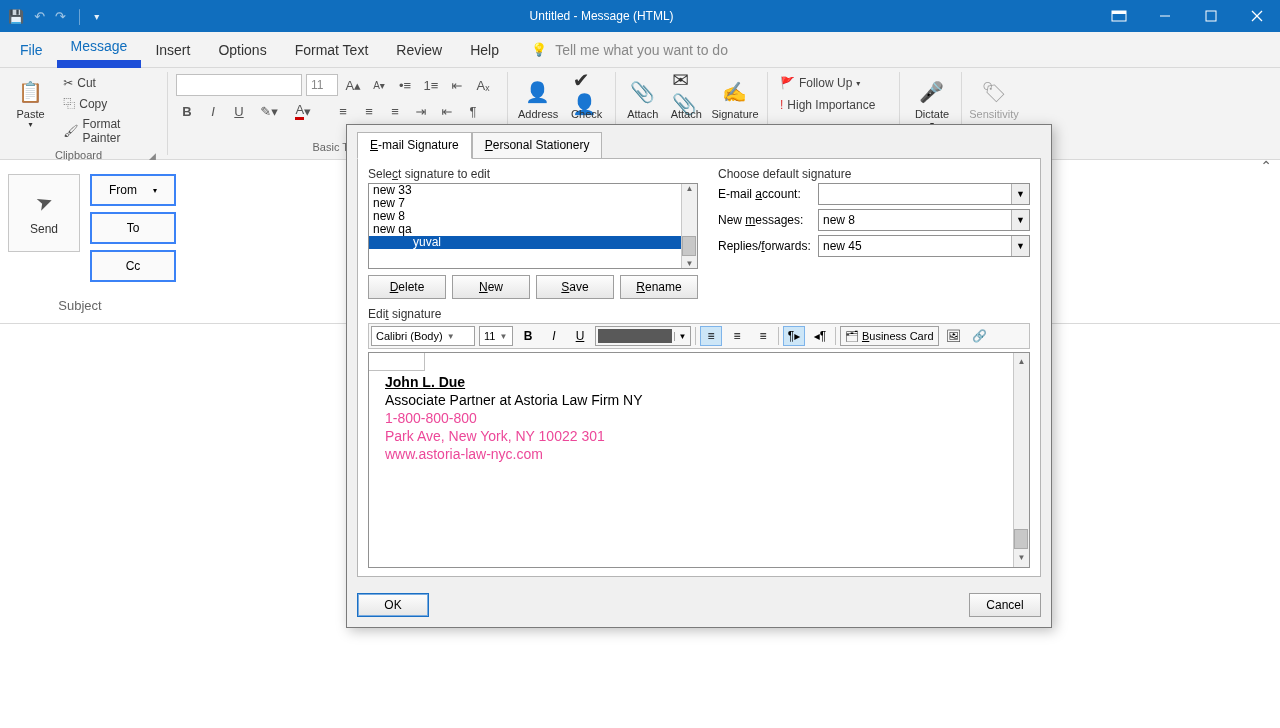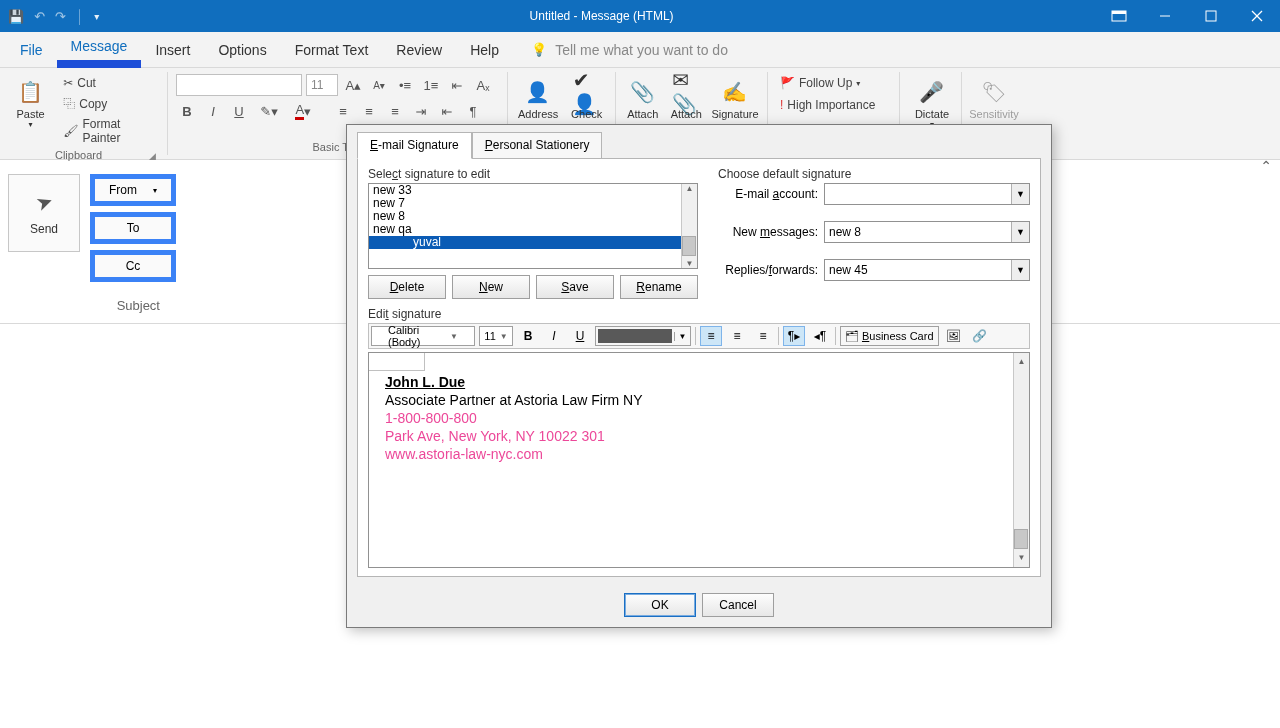--- a/index.html
+++ b/index.html
@@ -36,23 +36,23 @@
 .dialog-launcher { font-size:9px; color:#888; text-align:right; padding-right:3px; }
 .collapse-chevron { position:absolute; right:8px; top:90px; font-size:14px; color:#666; cursor:pointer; }
 
 
 .compose { padding: 14px 0 0 8px; display:flex; gap:10px; }
 .send-col { display:flex; flex-direction:column; align-items:center; }
 .send-btn { border:1px solid #c7c7c7; width:72px; height:78px; display:flex; flex-direction:column; align-items:center; justify-content:center; gap:8px; cursor:pointer; font-size:12px; color:#333; background:#fafafa; }
 .send-btn .plane { font-size:20px; color:#555; transform:rotate(-20deg); }
 .addr-col { display:flex; flex-direction:column; gap:6px; }
 .addr-row { display:flex; align-items:center; gap:6px; }
-.addr-btn { width:86px; height:32px; border:5px solid #3b82f6; background:#fafafa; display:flex;align-items:center;justify-content:center; font-size:12px; cursor:pointer; gap:16px;}
+.addr-btn { width:86px; height:32px; border:2px solid #3b82f6; background:#fafafa; display:flex;align-items:center;justify-content:center; font-size:12px; cursor:pointer; gap:16px;}
 .subj-row { border-bottom:1px solid #d9d9d9; height:36px; display:flex; align-items:center; margin-top:6px;}
-.subj-row .lbl { width:160px; text-align:right; color:#666; font-size:13px;}
+.subj-row .lbl { width:160px; text-align:center; color:#666; font-size:13px;}
 
 
 .dialog { position:absolute; left:346px; top:124px; width:706px; height:504px; background:#f0f0f0; border:1px solid #7a7a7a; box-shadow: 3px 3px 12px rgba(0,0,0,0.25); display:flex; flex-direction:column;}
 .dlg-titlebar { height:30px; display:flex; align-items:center; padding:0 8px; font-size:12px; color:#444; border-bottom:1px solid #d9d9d9;}
 .dlg-titlebar .t { flex:1; }
 .dlg-titlebar .hbtn { width:30px; text-align:center; cursor:pointer; color:#555; }
 .dlg-body { flex:1; padding:6px 10px 6px 10px; display:flex; flex-direction:column; }
 .dlg-tabs { display:flex; gap:0; }
 .dlg-tab { padding:5px 12px 6px; font-size:12px; border:1px solid #b5b5b5; background:#f7f7f7; cursor:pointer; position:relative; top:1px; }
 .dlg-tab.active { background:#fff; border-bottom:1px solid #fff; }
@@ -63,46 +63,46 @@
 .sec-label { font-size:12px; color:#333; margin-bottom:2px; }
 .sig-list { border:1px solid #919191; height:86px; background:#fff; position:relative; font-size:12px; }
 .sig-list .item { padding:0 4px; line-height:13px; cursor:pointer; }
 .sig-list .item.sel { background:#0a5bb5; color:#fff;padding-left:44px; }
 .sig-list .scroll { position:absolute; right:0; top:0; bottom:0; width:16px; background:#f0f0f0; border-left:1px solid #c8c8c8; display:flex; flex-direction:column; justify-content:space-between; align-items:center; font-size:8px; color:#666;}
 .sig-list .thumb { width:14px; height:20px; background:#c8c8c8; border:1px solid #aaa; position:absolute; right:1px; top:52px;}
 .btn-row { display:flex; gap:6px; margin-top:6px; }
 .dlg-btn { flex:1; height:24px; border:1px solid #9e9e9e; background:linear-gradient(#fdfdfd,#e7e7e7); font-size:12px; cursor:pointer;}
 .dlg-btn u { text-decoration:underline; }
 
-.def-row { display:flex; align-items:center; margin-bottom:16px; gap:6px;text-align:right;}
+.def-row { display:flex; align-items:center; margin-bottom:4px; }
 .def-row .lbl { width:100px; font-size:12px; }
 .def-row .sel { flex:1; border:1px solid #919191; height:22px; background:#fff; display:flex; align-items:center; padding:0 4px; font-size:12px; position:relative;}
 .def-row .sel .chev { position:absolute; right:0; top:0; bottom:0; width:18px; border-left:1px solid #b0b0b0; display:flex;align-items:center;justify-content:center; font-size:9px; background:#eee;}
 
 .edit-label { font-size:12px; margin-top:8px; color:#333; }
 .edit-toolbar { display:flex; align-items:center; gap:4px; margin-top:2px; border:1px solid #c0c0c0; padding:2px; background:#f7f7f7;}
-.tb-sel { border:1px solid #a0a0a0; background:#fff; height:20px; font-size:11px; display:flex;align-items:center; padding:0 16px; position:relative;justify-content:center;}
+.tb-sel { border:1px solid #a0a0a0; background:#fff; height:20px; font-size:11px; display:flex;align-items:center; padding:0 4px; position:relative;}
 .tb-sel .chev { margin-left:4px; font-size:8px; color:#666; }
 .tb-btn { width:22px;height:20px;display:flex;align-items:center;justify-content:center;cursor:pointer;font-size:12px; border:1px solid transparent;}
 .tb-btn.active { background:#cde6f7; border:1px solid #7eb4ea;}
 .tb-sep { width:1px; height:18px; background:#c0c0c0; }
 .color-sel { width:96px; height:20px; border:1px solid #a0a0a0; display:flex; align-items:center; }
 .color-sel .sw { flex:1; height:14px; background:#595959; margin:0 2px; }
 .color-sel .chev { width:16px; text-align:center; font-size:8px; border-left:1px solid #a0a0a0; }
 .bcard { border:1px solid #a0a0a0; height:20px; display:flex;align-items:center; padding:0 4px; font-size:11px; gap:3px; cursor:pointer;}
 
 .editor { flex:1; border:1px solid #919191; background:#fff; margin-top:3px; position:relative; padding:20px 16px 10px; font-size:14px; line-height:18px; font-family: Arial, sans-serif;}
 .editor .tab-ruler { position:absolute; left:0; top:0; width:56px; height:18px; border-right:1px solid #c0c0c0; border-bottom:1px solid #c0c0c0; }
 .editor .scroll { position:absolute; right:0; top:0; bottom:0; width:16px; background:#f0f0f0; border-left:1px solid #c8c8c8; display:flex;flex-direction:column;justify-content:space-between;align-items:center;font-size:8px;color:#666;}
 .editor .thumb { width:14px;height:20px;background:#c8c8c8;border:1px solid #aaa;position:absolute;right:1px;bottom:18px;}
 .editor .l1 { font-weight:bold; letter-spacing:0px;text-decoration:underline; }
 .editor .l2 { color:#000; }
 .editor .l3,.editor .l4,.editor .l5 { color:#ec4899; }
 
-.dlg-footer { display:flex; justify-content:center; gap:6px; padding:10px; }
+.dlg-footer { display:flex; justify-content:space-between; gap:6px; padding:10px; }
 .dlg-footer button { width:72px; height:24px; border:1px solid #9e9e9e; background:linear-gradient(#fdfdfd,#e7e7e7); font-size:12px; cursor:pointer;}
 .dlg-footer button.primary { border:1px solid #1a6fc4; box-shadow: inset 0 0 0 1px #77abe0; }
 
 svg { display:block; }
 </style>
 </head>
 <body>
 
 <div class="titlebar">
   <div class="qat">

